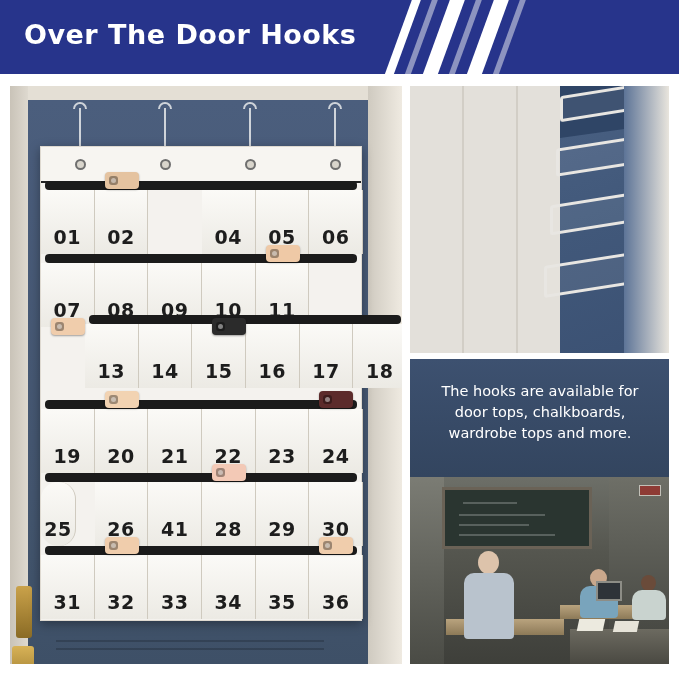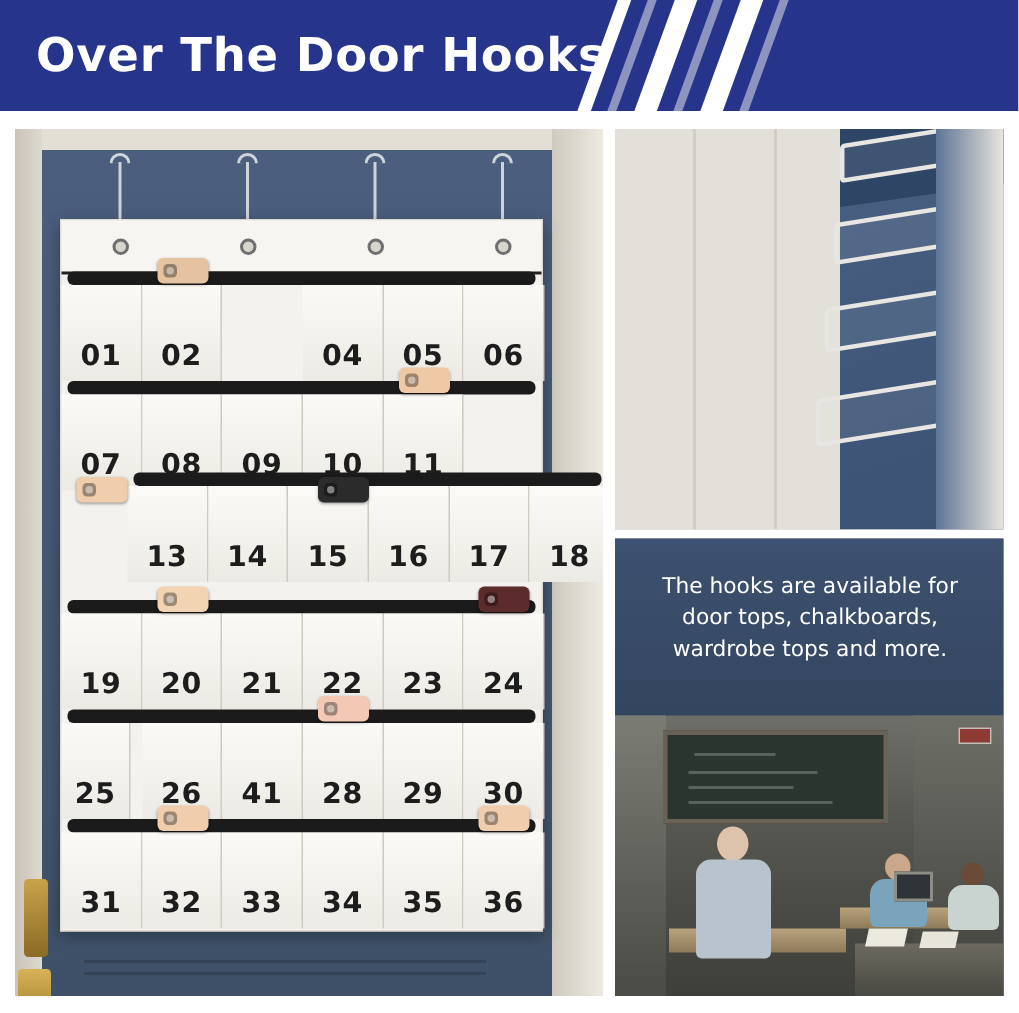--- a/index.html
+++ b/index.html
@@ -21,21 +21,21 @@
     position: absolute;
     left: 0; top: 0;
     width: 679px; height: 74px;
     background: #27348b;
     overflow: hidden;
   }
   .banner-title {
     position: absolute;
     left: 24px; top: 19px;
     color: #ffffff;
-    font-size: 31px;
+    font-size: 27px;
     font-weight: bold;
     letter-spacing: 0.5px;
     font-family: "DejaVu Sans", sans-serif;
     white-space: nowrap;
   }
   .slash {
     position: absolute;
     top: -12px;
     width: 15px;
     height: 100px;
@@ -355,21 +355,21 @@
           </div>
           <div class="cell" style="left: 214.667px; width: 53.6667px;">
             <div class="num">23</div>
           </div>
           <div class="cell" style="left: 268.333px; width: 53.6667px;">
             <div class="num">24</div>
           </div>
         </div>
         <div class="row" style="top: 326px;">
           <div class="row-band"></div>
-          <div class="cell" style="left: 0px; width: 46px;">
+          <div class="cell" style="left: 0px; width: 35px; border-radius: 17px;">
             <div class="num">25</div>
           </div>
           <div class="cell" style="left: 53.6667px; width: 53.6667px;">
             <div class="num">26</div>
           </div>
           <div class="cell" style="left: 107.333px; width: 53.6667px;">
             <div class="num">41</div>
           </div>
           <div class="cell" style="left: 161px; width: 53.6667px;">
             <div class="num">28</div>

